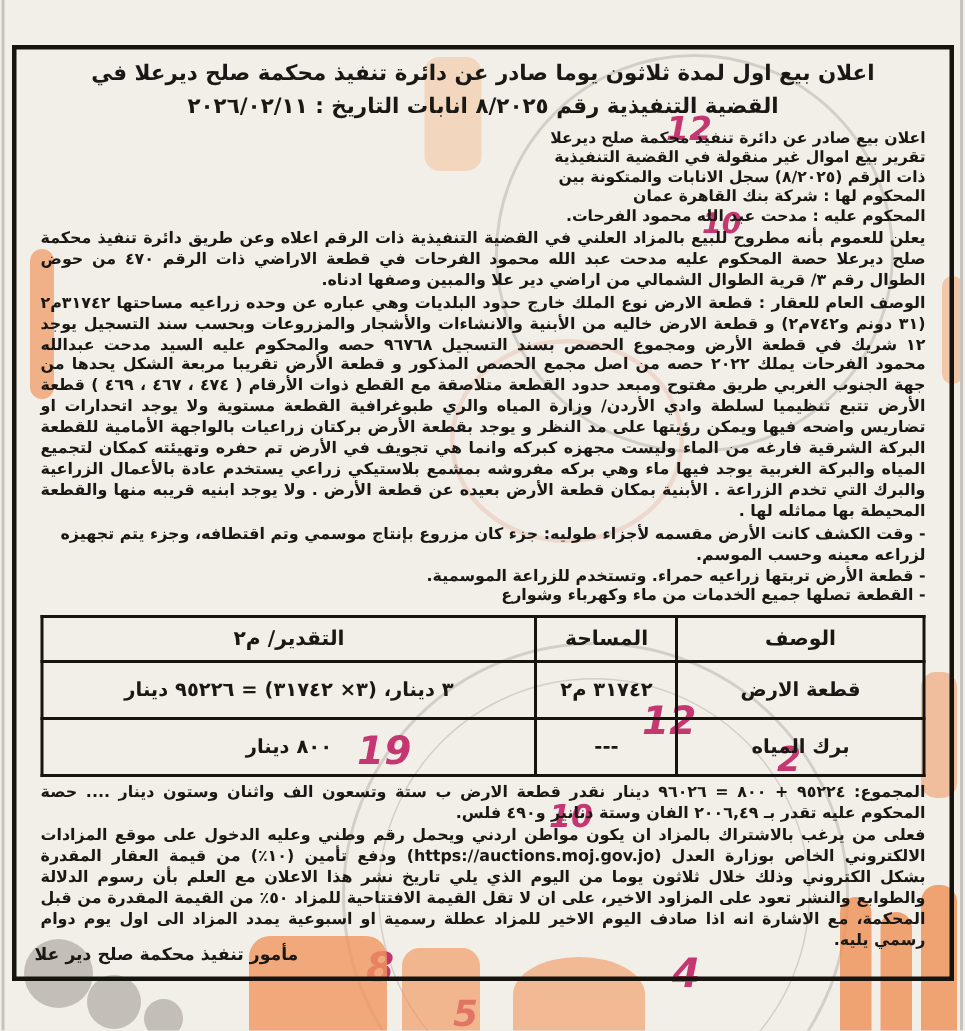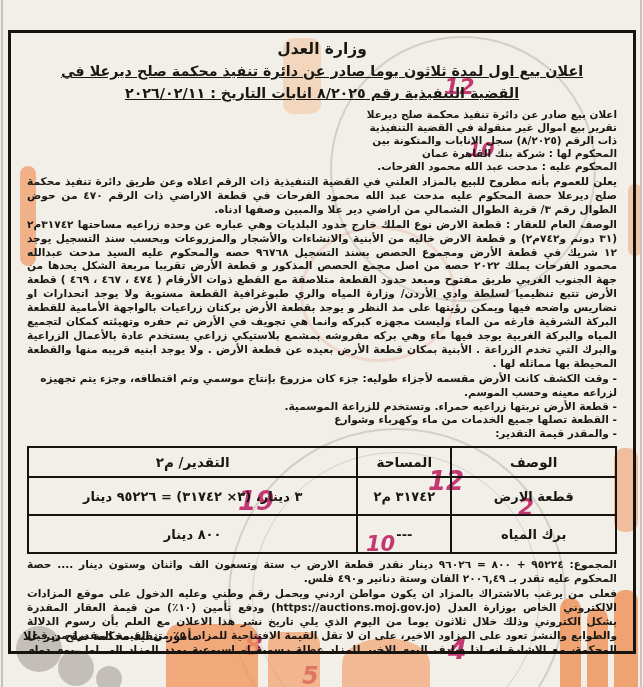--- a/index.html
+++ b/index.html
@@ -55,21 +55,21 @@
     border:3px solid #17140f;
     padding:5px 16px 6px 16px;
     direction:rtl;
     color:#1a1814;
     font-weight:bold;
     z-index:2;
     overflow:hidden;
     text-align:right;
   }
   .t1{text-align:center;font-size:15.5px;line-height:22px;letter-spacing:.3px;}
-  .t2{text-align:center;font-size:14.3px;line-height:22px;text-decoration:underline;}
+  .t2{text-align:center;font-size:14.3px;line-height:22px;}
   .t2.last{margin-bottom:4px;}
   .intro{margin:1px 0 2px 0;}
   .intro div{font-size:10.4px;line-height:13px;}
   .para{margin:1px 0;font-size:10.6px;line-height:13.9px;text-align:justify;text-justify:inter-word;}
   .notes div{font-size:10.6px;line-height:13.9px;}
   table.est{
     width:100%;border-collapse:collapse;margin:5px 0 4px 0;
     text-align:center;background:rgba(248,246,241,.0);
   }
   table.est th,table.est td{border:2.5px solid #17140f;font-size:13px;padding:0 4px;}
@@ -114,41 +114,39 @@
     <div class="arch a1"></div>
     <div class="arch a2"></div>
     <div class="arch a3"></div>
     <div class="wm-gray g1"></div>
     <div class="wm-gray g2"></div>
     <div class="wm-gray g3"></div>
   </div>
 
   <div class="doc" dir="rtl">
 
-    <div class="t1">وزارة العدل</div>
     <div class="t2">اعلان بيع اول لمدة ثلاثون يوما صادر عن دائرة تنفيذ محكمة صلح ديرعلا في</div>
     <div class="t2 last">القضية التنفيذية رقم ٨/٢٠٢٥ انابات التاريخ : ٢٠٢٦/٠٢/١١</div>
 
     <div class="intro">
       <div>اعلان بيع صادر عن دائرة تنفيذ محكمة صلح ديرعلا</div>
       <div>تقرير بيع اموال غير منقولة في القضية التنفيذية</div>
       <div>ذات الرقم (٨/٢٠٢٥) سجل الانابات والمتكونة بين</div>
       <div>المحكوم لها : شركة بنك القاهرة عمان</div>
       <div>المحكوم عليه : مدحت عبد الله محمود الفرحات.</div>
     </div>
 
     <p class="para">يعلن للعموم بأنه مطروح للبيع بالمزاد العلني في القضية التنفيذية ذات الرقم اعلاه وعن طريق دائرة تنفيذ محكمة صلح ديرعلا حصة المحكوم عليه مدحت عبد الله محمود الفرحات في قطعة الاراضي ذات الرقم ٤٧٠ من حوض الطوال رقم ٣/ قرية الطوال الشمالي من اراضي دير علا والمبين وصفها ادناه.</p>
 
     <p class="para">الوصف العام للعقار :  قطعة الارض نوع الملك خارج حدود البلديات وهي عباره عن وحده زراعيه مساحتها ٣١٧٤٢م٢ (٣١ دونم و٧٤٢م٢) و قطعة الارض خاليه من الأبنية والانشاءات والأشجار والمزروعات وبحسب سند التسجيل يوجد ١٢ شريك في قطعة الأرض ومجموع الحصص بسند التسجيل ٩٦٧٦٨ حصه والمحكوم عليه السيد مدحت عبدالله محمود الفرحات يملك ٢٠٢٢ حصه من اصل مجمع الحصص المذكور و قطعة الأرض تقريبا مربعة الشكل يحدها من جهة الجنوب الغربي طريق مفتوح ومبعد حدود القطعة متلاصقة مع القطع ذوات الأرقام ( ٤٧٤ ، ٤٦٧ ، ٤٦٩ ) قطعة الأرض تتبع تنظيميا لسلطة وادي الأردن/ وزارة المياه والري طبوغرافية القطعة مستوية ولا يوجد اتحدارات او تضاريس واضحه فيها ويمكن رؤيتها على مد النظر و يوجد بقطعة الأرض بركتان زراعيات بالواجهة الأمامية للقطعة البركة الشرقية فارغه من الماء وليست مجهزه كبركه وانما هي تجويف في الأرض تم حفره وتهيئته كمكان لتجميع المياه والبركة الغربية يوجد فيها ماء وهي بركه مفروشه بمشمع بلاستيكي زراعي يستخدم عادة بالأعمال الزراعية والبرك التي تخدم الزراعة . الأبنية بمكان قطعة الأرض بعيده عن قطعة الأرض . ولا يوجد ابنيه قريبه منها والقطعة المحيطة بها مماثله لها .</p>
 
     <div class="notes">
       <div>- وقت الكشف كانت الأرض مقسمه لأجزاء طوليه: جزء كان مزروع بإنتاج موسمي وتم اقتطافه، وجزء يتم تجهيزه لزراعه معينه وحسب الموسم.</div>
       <div>- قطعة الأرض تربتها زراعيه حمراء. وتستخدم للزراعة الموسمية.</div>
       <div>- القطعة تصلها جميع الخدمات من ماء وكهرباء وشوارع</div>
-      <div>- والمقدر قيمة التقدير:</div>
     </div>
 
     <table class="est">
       <thead>
         <tr>
           <th class="col-desc">الوصف</th>
           <th class="col-area">المساحة</th>
           <th>التقدير/ م٢</th>
         </tr>
       </thead>

